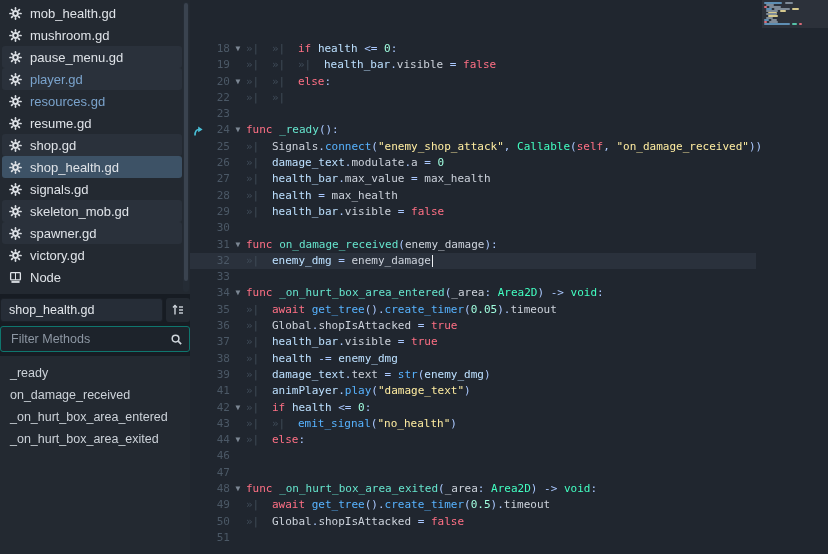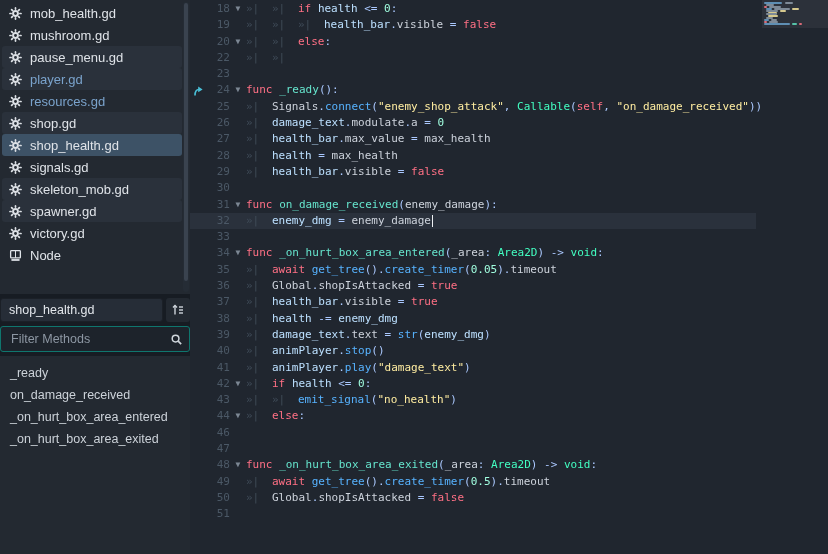--- a/index.html
+++ b/index.html
@@ -42,21 +42,21 @@
   .filter-row input{
     flex:1;background:transparent;border:none;outline:none;color:#cdd3dc;
     font-size:12.5px;font-family:inherit;min-width:0;
   }
   .filter-row input::placeholder{color:#8d97a3;opacity:1;}
   .method-list{flex:1;padding:6px 8px 0 4px;}
   .mrow{height:22px;display:flex;align-items:center;padding:0 6px;color:#ccd2d9;font-size:12.5px;border-radius:3px;cursor:pointer;white-space:nowrap;}
 
   
   .editor{flex:1;background:#20262f;position:relative;overflow:hidden;font-family:"DejaVu Sans Mono","Liberation Mono",monospace;}
-  .code{position:absolute;inset:1px 0 0 0;}
+  .code{position:absolute;inset:1px 0 0 0;margin-top:40px;}
   .line{height:16.3px;line-height:16.3px;display:flex;align-items:center;font-size:11px;white-space:pre;}
   .line.cur{background:#2a313c;width:566px;}
   .gic{width:16px;flex:0 0 16px;display:flex;align-items:center;justify-content:center;}
   .gnum{width:24px;flex:0 0 24px;text-align:right;color:#4b5866;font-size:11px;}
   .gfold{width:16px;flex:0 0 16px;text-align:center;color:#7c8794;font-size:8px;cursor:pointer;}
   .ltext{flex:1;}
   .tab{display:inline-block;width:26px;color:#3f4b58;}
   .tok.kw{color:#ff7085;}
   .tok.ty{color:#42ffc2;}
   .tok.fn{color:#57b3ff;}
@@ -166,20 +166,38 @@
                 <line x1="1.2" y1="8" x2="2.6" y2="8"></line>
                 <line x1="13.4" y1="8" x2="14.8" y2="8"></line>
                 <line x1="3.2" y1="3.2" x2="4.2" y2="4.2"></line>
                 <line x1="11.8" y1="11.8" x2="12.8" y2="12.8"></line>
                 <line x1="3.2" y1="12.8" x2="4.2" y2="11.8"></line>
                 <line x1="11.8" y1="4.2" x2="12.8" y2="3.2"></line>
               </g>
             </svg>
           </span>
           <span>resources.gd</span>
+        </div>
+        <div class="srow ">
+          <span class="ic">
+            <svg width="13" height="13" viewBox="0 0 16 16">
+              <g stroke="#dde1e6" stroke-width="2.1" stroke-linecap="round">
+                <circle cx="8" cy="8" r="3" fill="none" stroke-width="2.4"></circle>
+                <line x1="8" y1="1.2" x2="8" y2="2.6"></line>
+                <line x1="8" y1="13.4" x2="8" y2="14.8"></line>
+                <line x1="1.2" y1="8" x2="2.6" y2="8"></line>
+                <line x1="13.4" y1="8" x2="14.8" y2="8"></line>
+                <line x1="3.2" y1="3.2" x2="4.2" y2="4.2"></line>
+                <line x1="11.8" y1="11.8" x2="12.8" y2="12.8"></line>
+                <line x1="3.2" y1="12.8" x2="4.2" y2="11.8"></line>
+                <line x1="11.8" y1="4.2" x2="12.8" y2="3.2"></line>
+              </g>
+            </svg>
+          </span>
+          <span>resume.gd</span>
         </div>
         <div class="srow alt">
           <span class="ic">
             <svg width="13" height="13" viewBox="0 0 16 16">
               <g stroke="#dde1e6" stroke-width="2.1" stroke-linecap="round">
                 <circle cx="8" cy="8" r="3" fill="none" stroke-width="2.4"></circle>
                 <line x1="8" y1="1.2" x2="8" y2="2.6"></line>
                 <line x1="8" y1="13.4" x2="8" y2="14.8"></line>
                 <line x1="1.2" y1="8" x2="2.6" y2="8"></line>
                 <line x1="13.4" y1="8" x2="14.8" y2="8"></line>
@@ -346,21 +364,20 @@
         <div class="line"><span class="gic"></span><span class="gnum">30</span><span class="gfold"></span><span class="ltext"></span></div>
         <div class="line"><span class="gic"></span><span class="gnum">31</span><span class="gfold">▼</span><span class="ltext"><span class="tok kw">func </span><span class="tok fd">on_damage_received</span><span class="tok sym">(</span><span class="tok t">enemy_damage</span><span class="tok sym">):</span></span></div>
         <div class="line cur"><span class="gic"></span><span class="gnum">32</span><span class="gfold"></span><span class="ltext"><span class="tab">»|</span><span class="tok mem">enemy_dmg </span><span class="tok sym">= </span><span class="tok t">enemy_damage</span><span class="caret"></span></span></div>
         <div class="line"><span class="gic"></span><span class="gnum">33</span><span class="gfold"></span><span class="ltext"></span></div>
         <div class="line"><span class="gic"></span><span class="gnum">34</span><span class="gfold">▼</span><span class="ltext"><span class="tok kw">func </span><span class="tok fd">_on_hurt_box_area_entered</span><span class="tok sym">(</span><span class="tok t">_area</span><span class="tok sym">: </span><span class="tok ty">Area2D</span><span class="tok sym">) -&gt; </span><span class="tok ty">void</span><span class="tok sym">:</span></span></div>
         <div class="line"><span class="gic"></span><span class="gnum">35</span><span class="gfold"></span><span class="ltext"><span class="tab">»|</span><span class="tok kw">await </span><span class="tok fn">get_tree</span><span class="tok sym">().</span><span class="tok fn">create_timer</span><span class="tok sym">(</span><span class="tok num">0.05</span><span class="tok sym">).</span><span class="tok t">timeout</span></span></div>
         <div class="line"><span class="gic"></span><span class="gnum">36</span><span class="gfold"></span><span class="ltext"><span class="tab">»|</span><span class="tok t">Global</span><span class="tok sym">.</span><span class="tok t">shopIsAttacked </span><span class="tok sym">= </span><span class="tok kw">true</span></span></div>
         <div class="line"><span class="gic"></span><span class="gnum">37</span><span class="gfold"></span><span class="ltext"><span class="tab">»|</span><span class="tok mem">health_bar</span><span class="tok sym">.</span><span class="tok t">visible </span><span class="tok sym">= </span><span class="tok kw">true</span></span></div>
         <div class="line"><span class="gic"></span><span class="gnum">38</span><span class="gfold"></span><span class="ltext"><span class="tab">»|</span><span class="tok mem">health </span><span class="tok sym">-= </span><span class="tok mem">enemy_dmg</span></span></div>
         <div class="line"><span class="gic"></span><span class="gnum">39</span><span class="gfold"></span><span class="ltext"><span class="tab">»|</span><span class="tok mem">damage_text</span><span class="tok sym">.</span><span class="tok t">text </span><span class="tok sym">= </span><span class="tok fn">str</span><span class="tok sym">(</span><span class="tok mem">enemy_dmg</span><span class="tok sym">)</span></span></div>
-        <div class="line"><span class="gic"></span><span class="gnum">40</span><span class="gfold"></span><span class="ltext"><span class="tab">»|</span><span class="tok mem">animPlayer</span><span class="tok sym">.</span><span class="tok fn">stop</span><span class="tok sym">()</span></span></div>
         <div class="line"><span class="gic"></span><span class="gnum">41</span><span class="gfold"></span><span class="ltext"><span class="tab">»|</span><span class="tok mem">animPlayer</span><span class="tok sym">.</span><span class="tok fn">play</span><span class="tok sym">(</span><span class="tok str">"damage_text"</span><span class="tok sym">)</span></span></div>
         <div class="line"><span class="gic"></span><span class="gnum">42</span><span class="gfold">▼</span><span class="ltext"><span class="tab">»|</span><span class="tok kw">if </span><span class="tok mem">health </span><span class="tok sym">&lt;= </span><span class="tok num">0</span><span class="tok sym">:</span></span></div>
         <div class="line"><span class="gic"></span><span class="gnum">43</span><span class="gfold"></span><span class="ltext"><span class="tab">»|</span><span class="tab">»|</span><span class="tok fn">emit_signal</span><span class="tok sym">(</span><span class="tok str">"no_health"</span><span class="tok sym">)</span></span></div>
         <div class="line"><span class="gic"></span><span class="gnum">44</span><span class="gfold">▼</span><span class="ltext"><span class="tab">»|</span><span class="tok kw">else</span><span class="tok sym">:</span></span></div>
         <div class="line"><span class="gic"></span><span class="gnum">46</span><span class="gfold"></span><span class="ltext"></span></div>
         <div class="line"><span class="gic"></span><span class="gnum">47</span><span class="gfold"></span><span class="ltext"></span></div>
         <div class="line"><span class="gic"></span><span class="gnum">48</span><span class="gfold">▼</span><span class="ltext"><span class="tok kw">func </span><span class="tok fd">_on_hurt_box_area_exited</span><span class="tok sym">(</span><span class="tok t">_area</span><span class="tok sym">: </span><span class="tok ty">Area2D</span><span class="tok sym">) -&gt; </span><span class="tok ty">void</span><span class="tok sym">:</span></span></div>
         <div class="line"><span class="gic"></span><span class="gnum">49</span><span class="gfold"></span><span class="ltext"><span class="tab">»|</span><span class="tok kw">await </span><span class="tok fn">get_tree</span><span class="tok sym">().</span><span class="tok fn">create_timer</span><span class="tok sym">(</span><span class="tok num">0.5</span><span class="tok sym">).</span><span class="tok t">timeout</span></span></div>
         <div class="line"><span class="gic"></span><span class="gnum">50</span><span class="gfold"></span><span class="ltext"><span class="tab">»|</span><span class="tok t">Global</span><span class="tok sym">.</span><span class="tok t">shopIsAttacked </span><span class="tok sym">= </span><span class="tok kw">false</span></span></div>
         <div class="line"><span class="gic"></span><span class="gnum">51</span><span class="gfold"></span><span class="ltext"></span></div>

